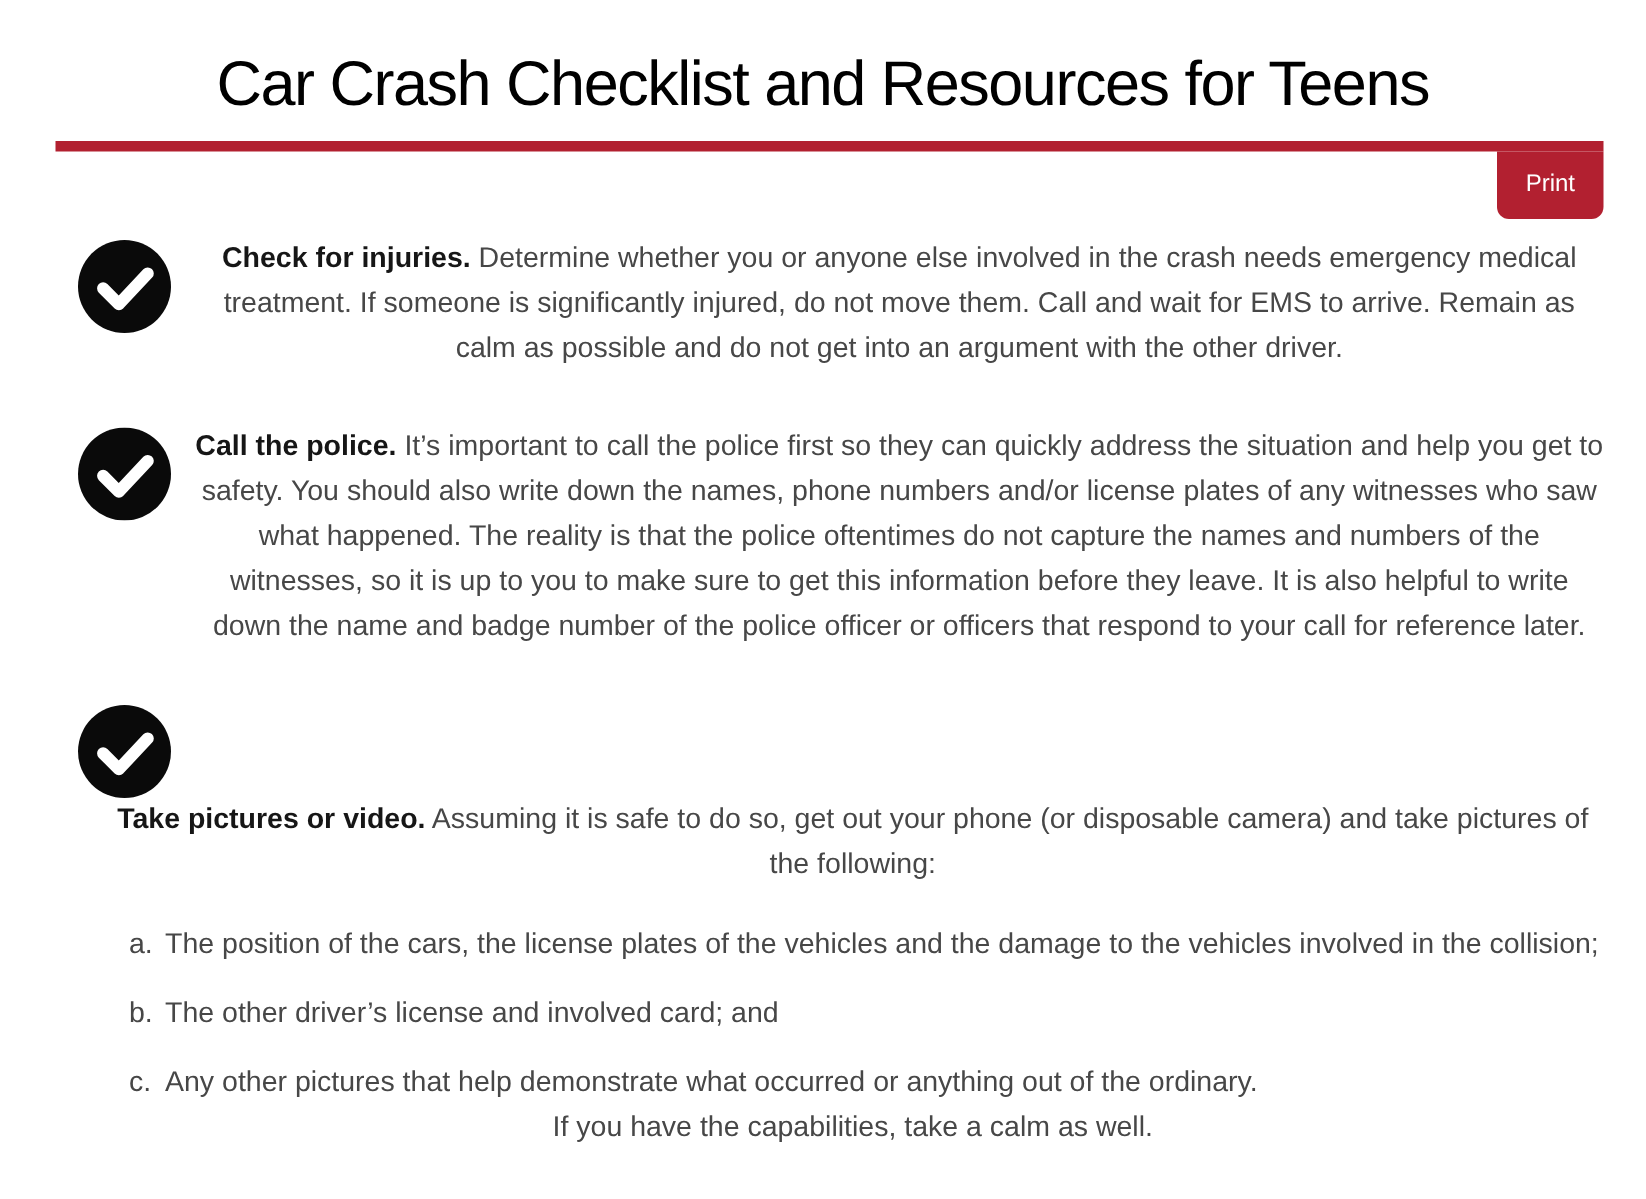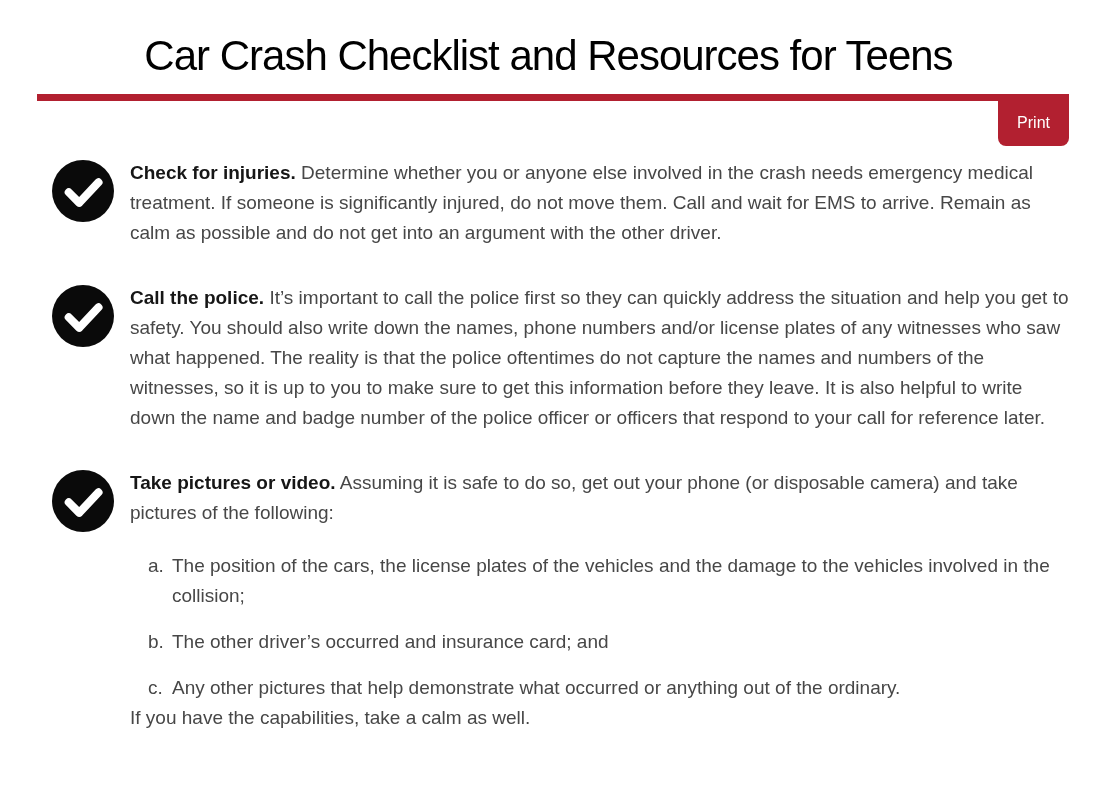--- a/index.html
+++ b/index.html
@@ -48,35 +48,35 @@
   }
   .checklist {
     margin-top: 12px;
   }
   .check-item {
     display: flex;
     align-items: flex-start;
     padding-left: 15px;
     margin-bottom: 35px;
   }
-  .check-item:last-child { margin-bottom: 0; }
+  .check-item:last-child { margin-bottom: 0; flex-direction: column; }
   .check-icon {
     flex: 0 0 62px;
     width: 62px;
     height: 62px;
     margin-top: 2px;
   }
   .item-body {
     flex: 1;
     margin-left: 16px;
     font-size: 19px;
     line-height: 30px;
     color: #474747;
   }
-  .item-body p { margin: 0; }
+  .item-body p { margin: 0; text-align: center; }
   .item-body .lead {
     font-weight: 700;
     color: #161616;
   }
   .sub-list {
     margin: 23px 0 0 0;
     padding: 0 0 0 18px;
     list-style: none;
   }
   .sub-list li {
@@ -136,21 +136,21 @@
       <div class="item-body">
         <p><span class="lead">Take pictures or video.</span> <span>Assuming it is safe to do so, get out your phone (or disposable camera) and take pictures of the following:</span></p>
 
         <ul class="sub-list">
           <li>
             <span class="sub-marker">a.</span>
             <span class="sub-text">The position of the cars, the license plates of the vehicles and the damage to the vehicles involved in the collision;</span>
           </li>
           <li>
             <span class="sub-marker">b.</span>
-            <span class="sub-text">The other driver’s occurred and insurance card; and</span>
+            <span class="sub-text">The other driver’s license and involved card; and</span>
           </li>
           <li>
             <span class="sub-marker">c.</span>
             <span class="sub-text">Any other pictures that help demonstrate what occurred or anything out of the ordinary.</span>
           </li>
         </ul>
 
         <p class="footer-note">If you have the capabilities, take a calm as well.</p>
       </div>
     </div>

